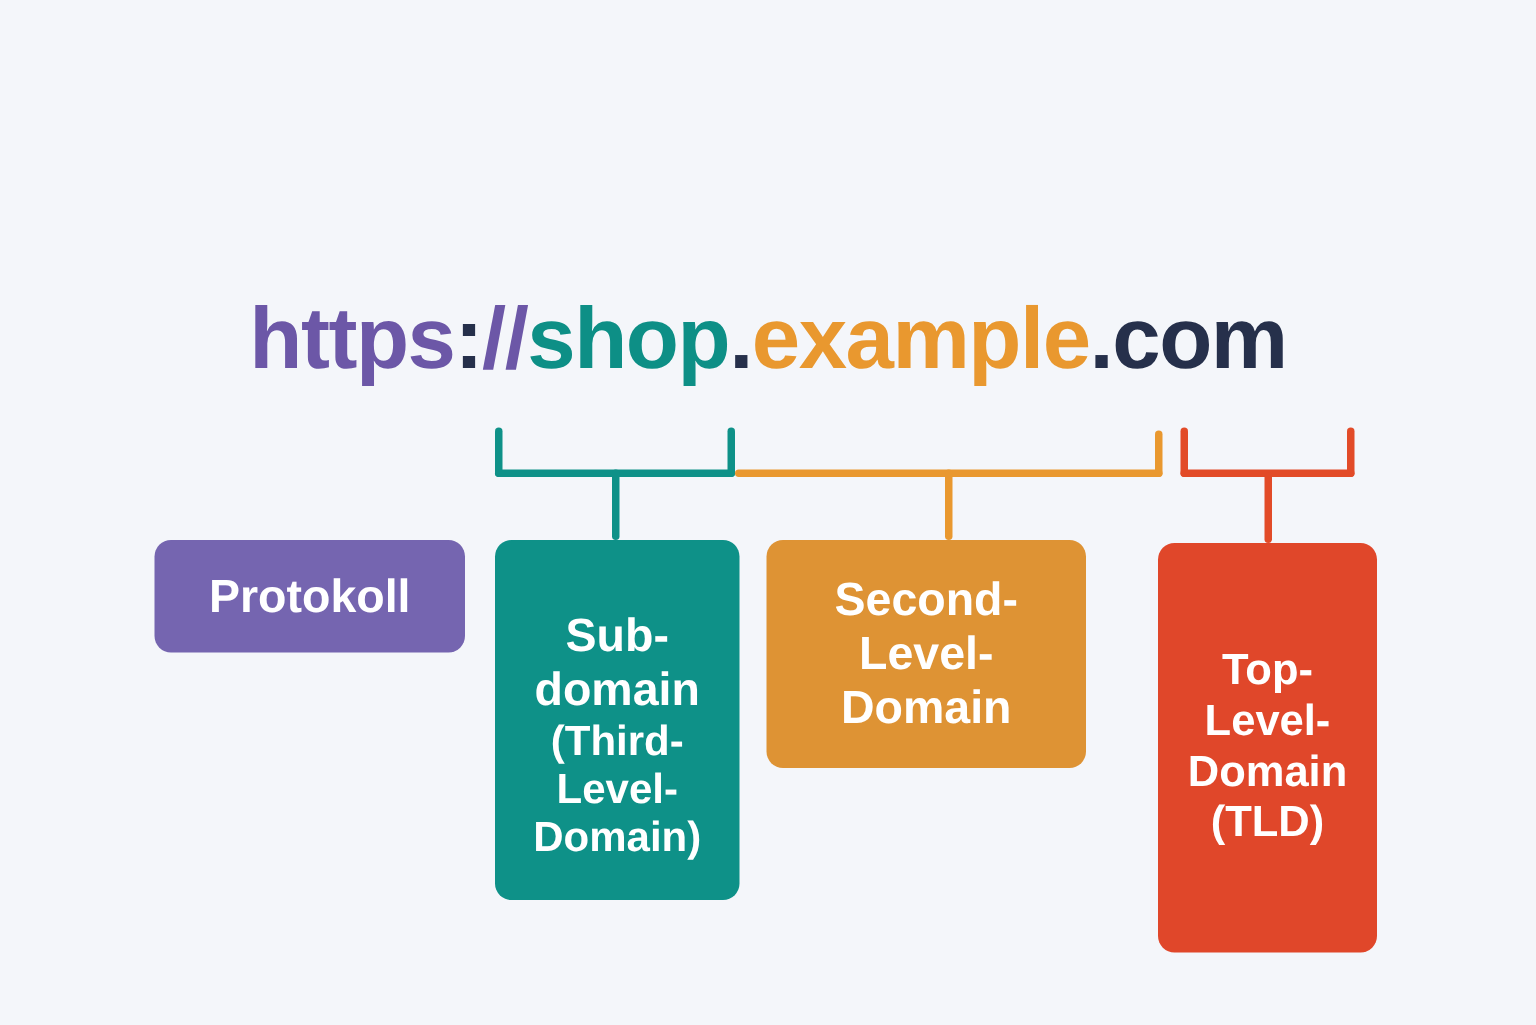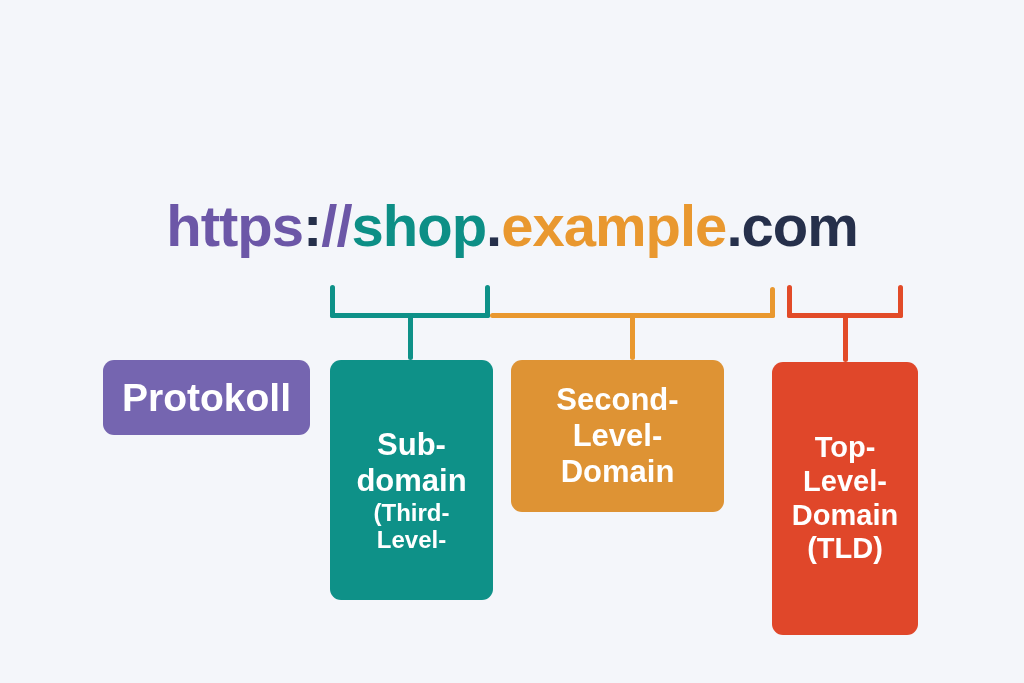--- a/index.html
+++ b/index.html
@@ -56,26 +56,26 @@
     display: flex;
     flex-direction: column;
     align-items: center;
     justify-content: center;
     text-align: center;
     color: var(--text-on-box, #ffffff);
     font-weight: 700;
     border-radius: 11px;
     box-sizing: border-box;
   }
-  .box-protocol   { left: 103px; top: 360px; width: 207px; height: 75px;  background: var(--purple-box, #7565b0); font-size: 39px; text-align: right; }
+  .box-protocol   { left: 103px; top: 360px; width: 207px; height: 75px;  background: var(--purple-box, #7565b0); font-size: 31px; text-align: right; }
   .box-subdomain  { left: 330px; top: 360px; width: 163px; height: 240px; background: var(--teal-box, #0e9188);  font-size: 31px; padding-top: 20px; }
   .box-second     { left: 511px; top: 360px; width: 213px; height: 152px; background: var(--orange-box, #de9334); font-size: 31px; }
   .box-top        { left: 772px; top: 362px; width: 146px; height: 273px; background: var(--red-box, #e0472a);   font-size: 29px; }
   .box .line { line-height: 1.16; }
-  .box .line-small { font-size: 24px; line-height: 1.14; }
+  .box .line-small { font-size: 28px; line-height: 1.14; }
 </style>
 </head>
 <body>
 
 <div id="stage">
 
 
   <div class="url-line">
     <span class="c-purple">https</span><span class="c-navy">:</span><span class="c-purple">//</span><span class="c-teal">shop</span><span class="c-navy">.</span><span class="c-orange">example</span><span class="c-navy">.</span><span class="c-navy">com</span>
   </div>
@@ -96,20 +96,21 @@
 
   <div class="box box-protocol">
     <div class="line">Protokoll</div>
   </div>
 
   <div class="box box-subdomain">
     <div class="line">Sub-</div>
     <div class="line">domain</div>
     <div class="line-small">(Third-</div>
     <div class="line-small">Level-</div>
+    <div class="line-small">Domain)</div>
   </div>
 
   <div class="box box-second">
     <div class="line">Second-</div>
     <div class="line">Level-</div>
     <div class="line">Domain</div>
   </div>
 
   <div class="box box-top">
     <div class="line">Top-</div>

